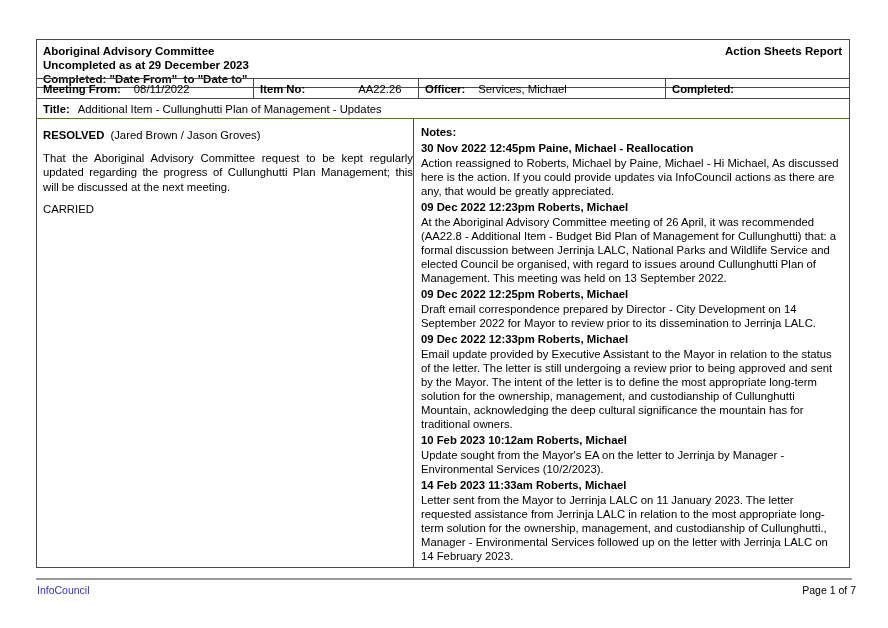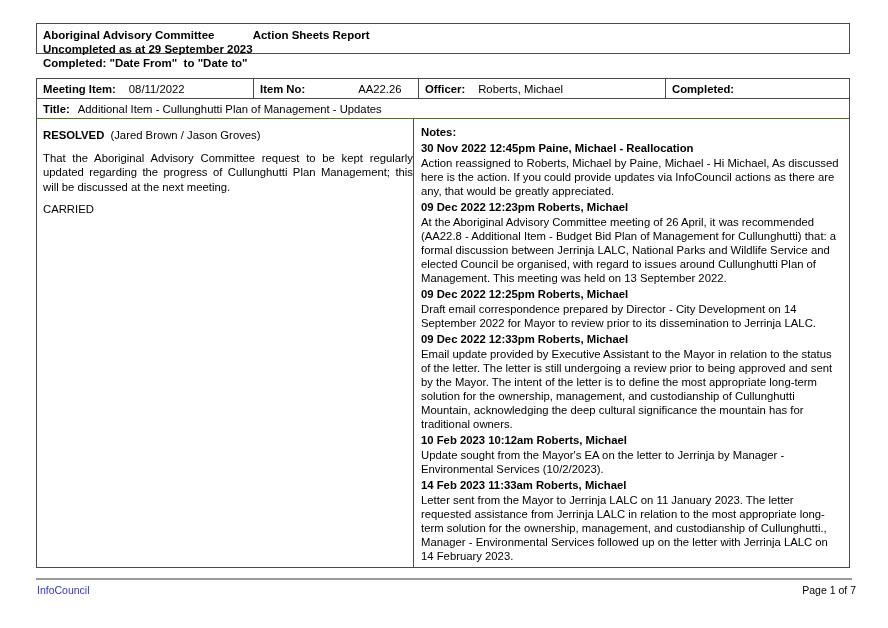--- a/index.html
+++ b/index.html
@@ -5,23 +5,23 @@
   * { margin:0; padding:0; box-sizing:border-box; }
   html, body { width:888px; height:628px; background:#ffffff; overflow:hidden; }
   body {
     font-family:"Liberation Sans", sans-serif;
     color:#000;
     position:relative;
   }
 
   
   .header-box {
-    position:absolute; left:36px; top:23px; width:814px; height:31px;
+    position:absolute; left:36px; top:39px; width:814px; height:49px;
     border:1px solid #4a4a4a;
-    display:flex; 
+    display:flex; justify-content:space-between;
     padding:4px 7px 0 6px;
   }
   .header-left div {
     font-weight:bold; font-size:11.5px; line-height:14px;
     white-space:pre-wrap;
   }
   .header-right {
     font-weight:bold; font-size:11.5px; line-height:14px; text-align:right;
   }
 
@@ -80,40 +80,40 @@
     position:absolute; right:32px; top:584px;
     font-size:10.5px; color:#000;
   }
 </style>
 </head>
 <body>
 
 <div class="header-box">
   <div class="header-left">
     <div>Aboriginal Advisory Committee</div>
-    <div>Uncompleted as at 29 September 2023</div>
+    <div>Uncompleted as at 29 December 2023</div>
     <div>Completed: "Date From"  to "Date to"</div>
   </div>
   <div class="header-right">Action Sheets Report</div>
 </div>
 
 <div class="meta">
 
   <div class="meta-row">
     <div class="mcell c1">
-      <span class="lbl">Meeting Item:</span>
+      <span class="lbl">Meeting From:</span>
       <span class="val">08/11/2022</span>
     </div>
     <div class="mcell c2">
       <span class="lbl">Item No:</span>
       <span class="val">AA22.26</span>
     </div>
     <div class="mcell c3">
       <span class="lbl">Officer:</span>
-      <span class="val">Roberts, Michael</span>
+      <span class="val">Services, Michael</span>
     </div>
     <div class="mcell c4">
       <span class="lbl">Completed:</span>
     </div>
   </div>
 
   <div class="title-row">
     <span class="lbl">Title:</span>
     <span class="val">Additional Item - Cullunghutti Plan of Management - Updates</span>
   </div>

